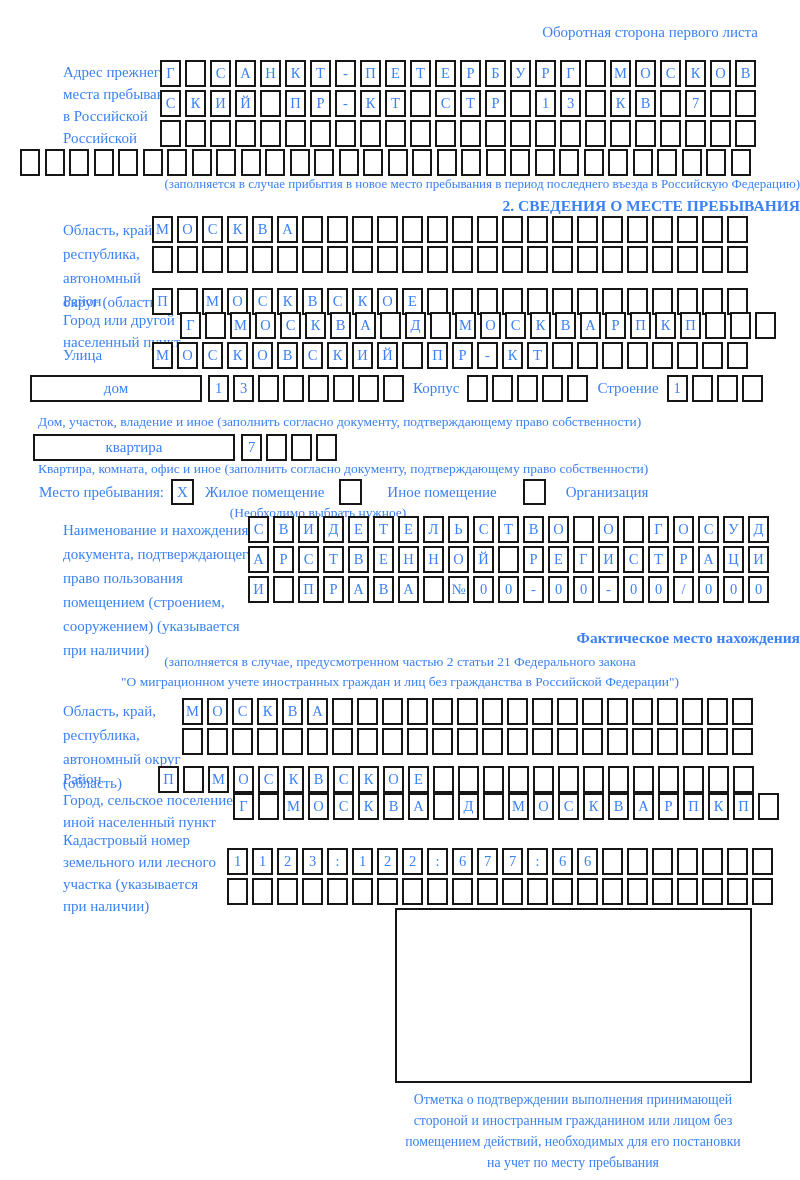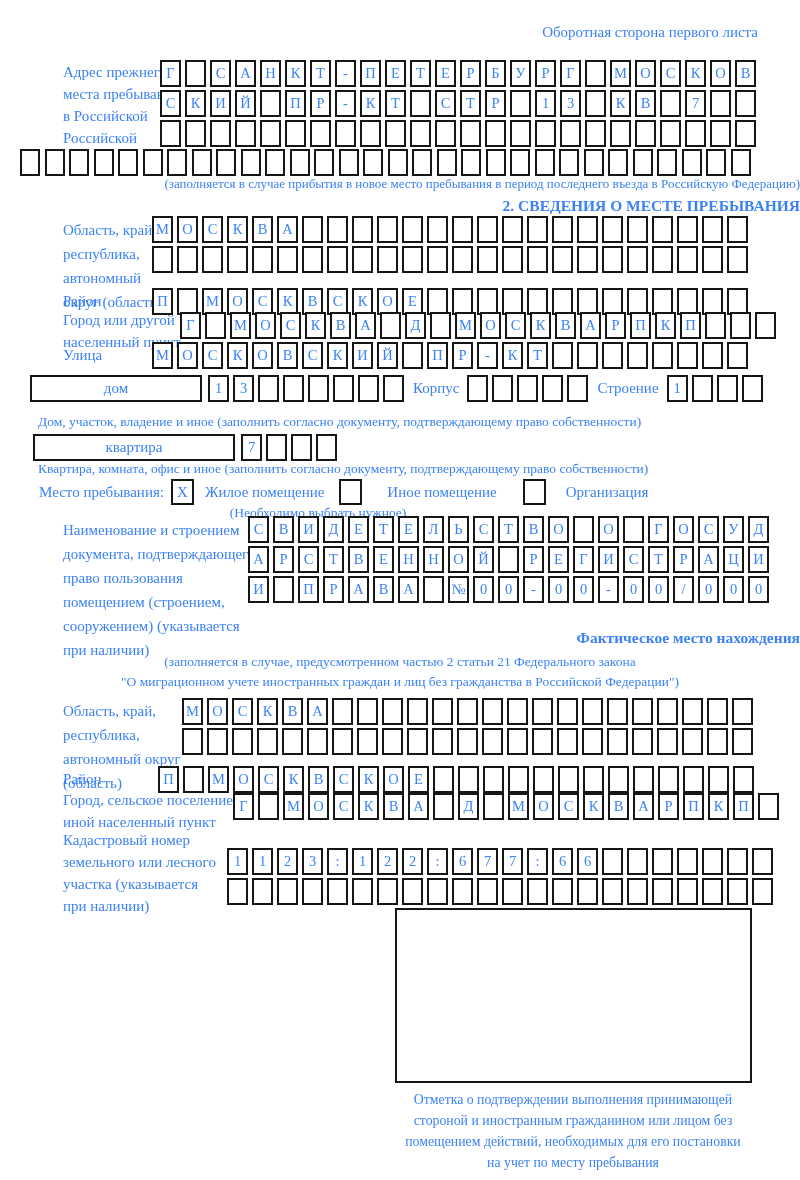--- a/index.html
+++ b/index.html
@@ -363,21 +363,21 @@
     <span class="chk chk1">X</span>
     <span class="opt1">Жилое помещение</span>
     <span class="chk chk2"></span>
     <span class="opt2">Иное помещение</span>
     <span class="chk chk3"></span>
     <span class="opt3">Организация</span>
   </div>
   <div class="cap" style="left:178px; top:505px; width:280px; text-align:center; font-size:13.5px;">(Необходимо выбрать нужное)</div>
 
   <div class="lbl" style="left:63px; top:518px; line-height:24px;">
-    <div>Наименование и строением</div>
+    <div>Наименование и нахождения</div>
     <div>документа, подтверждающего</div>
     <div>право пользования</div>
     <div>помещением (строением,</div>
     <div>сооружением) (указывается</div>
     <div>при наличии)</div>
   </div>
   <div class="cellrow" style="left:248px; top:516px;">
       <span class="cell">С</span>
       <span class="cell">В</span>
       <span class="cell">И</span>

